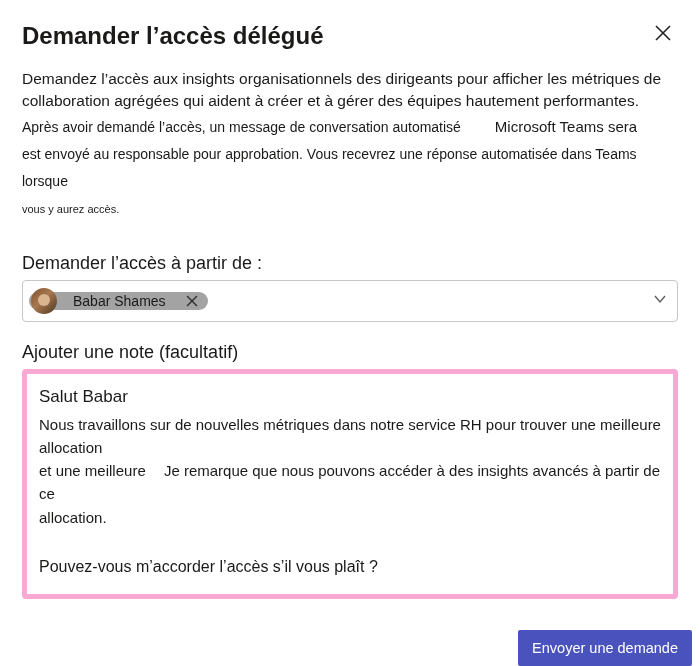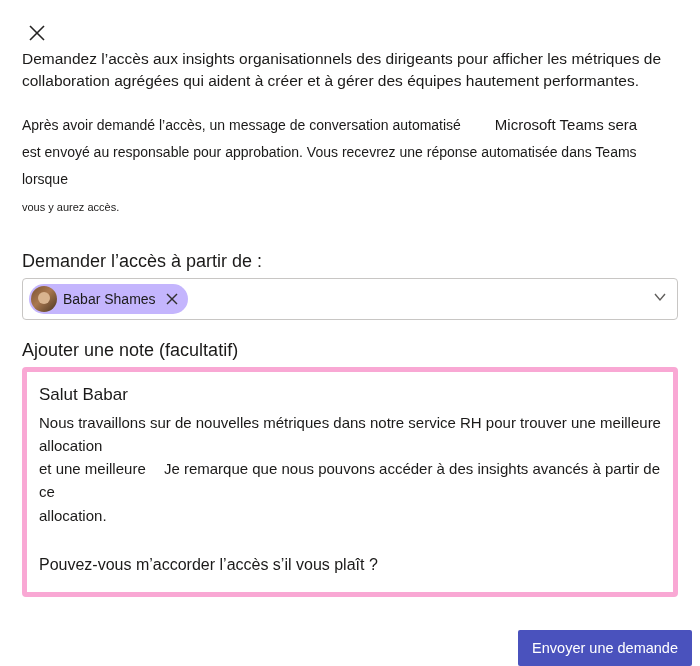--- a/index.html
+++ b/index.html
@@ -29,21 +29,20 @@
   .close {
     font-size: 22px;
     line-height: 22px;
     cursor: pointer;
     padding: 2px 6px;
     color: #252423;
   }
   .intro {
     font-size: 15.5px;
     line-height: 1.45;
-    margin-bottom: 18px;
   }
   .desc {
     font-size: 14px;
     line-height: 1.9;
     margin-bottom: 32px;
   }
   .desc .ms {
     display: inline-block;
     margin-left: 30px;
     font-size: 15px;
@@ -60,25 +59,25 @@
     border-radius: 4px;
     height: 42px;
     display: flex;
     align-items: center;
     padding: 0 10px 0 6px;
     margin-bottom: 20px;
   }
   .chip {
     display: flex;
     align-items: center;
-    background: #c4b5fd;
+    background: #a3a3a3;
     border-radius: 16px;
-    height: 30px;
+    height: 18px;
     padding: 0 6px 0 2px;
-    gap: 6px;
+    gap: 16px;
   }
   .avatar {
     width: 26px;
     height: 26px;
     border-radius: 50%;
     background: linear-gradient(135deg,#7a5230 0%, #a97850 45%, #4a3520 100%);
     flex-shrink: 0;
     position: relative;
     overflow: hidden;
   }
@@ -132,20 +131,21 @@
     border-radius: 2px;
     cursor: pointer;
   }
 </style>
 </head>
 <body>
 
 <div class="dialog">
 
   <div class="header">
+    <h1 class="title">Demander l’accès délégué</h1>
     <div class="close">
       <svg width="18" height="18" viewBox="0 0 18 18">
         <line x1="2" y1="2" x2="16" y2="16" stroke="#252423" stroke-width="1.6"></line>
         <line x1="16" y1="2" x2="2" y2="16" stroke="#252423" stroke-width="1.6"></line>
       </svg>
     </div>
   </div>
 
   <div class="intro">Demandez l’accès aux insights organisationnels des dirigeants pour afficher les métriques de collaboration agrégées qui aident à créer et à gérer des équipes hautement performantes.</div>
 

